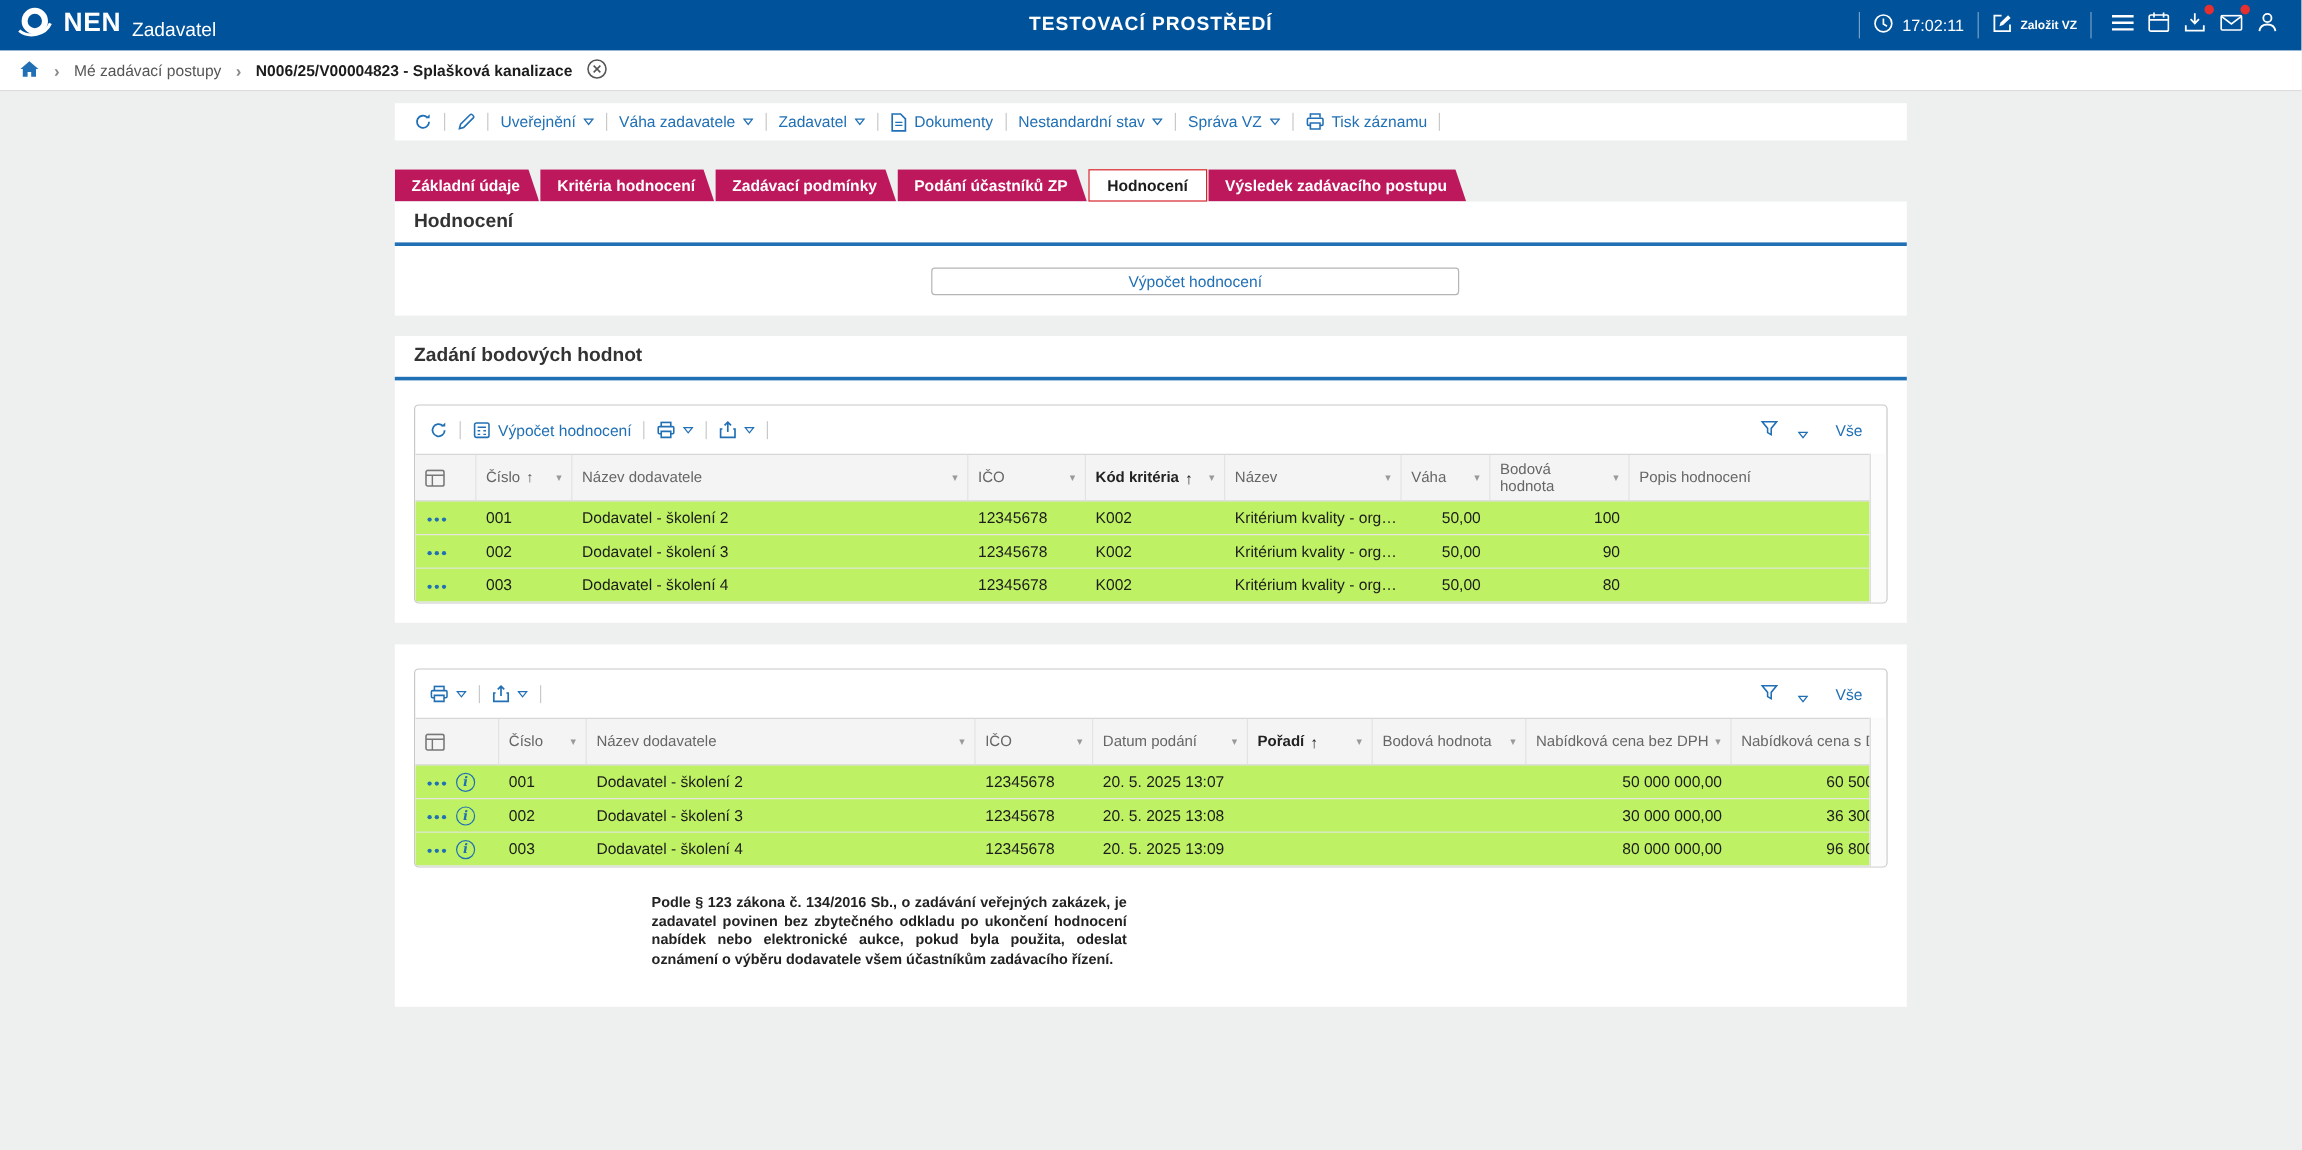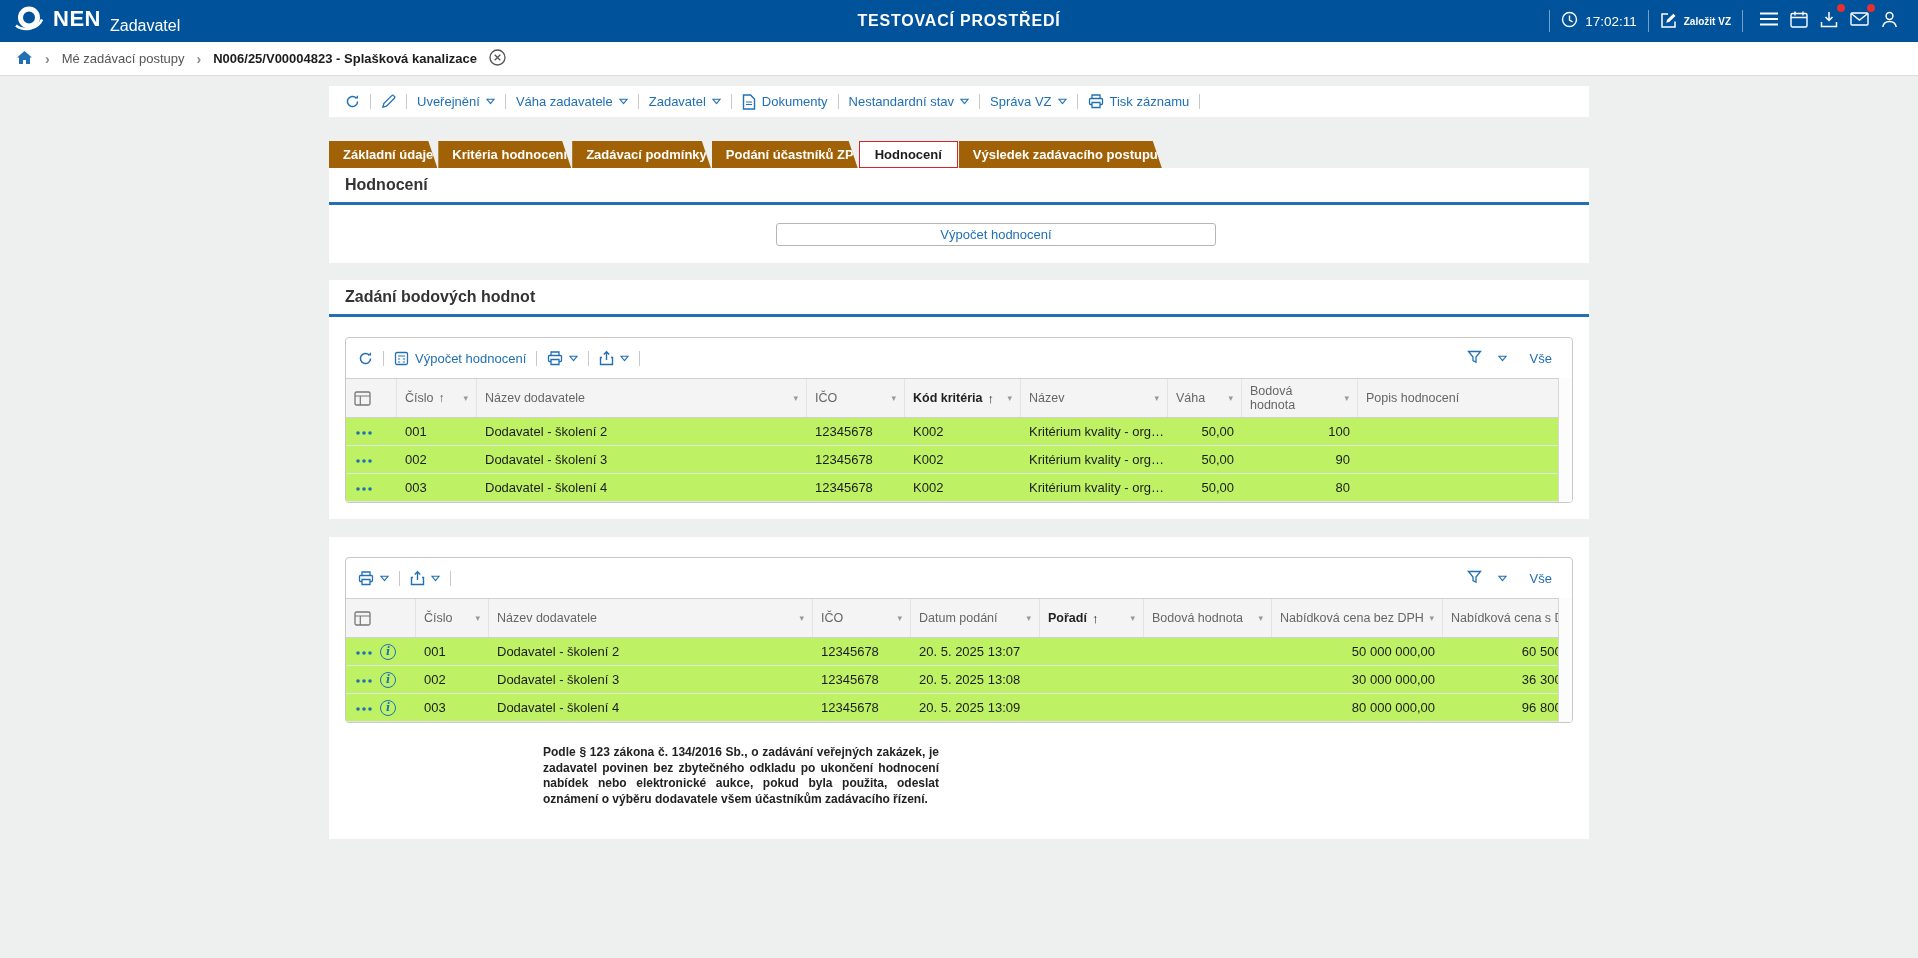--- a/index.html
+++ b/index.html
@@ -30,35 +30,35 @@
   .content{width:1260px;margin:0 auto}
   .card{background:#fff}
 
   
   .toolbar-card{margin-top:10px;height:31px;display:flex;align-items:center;padding:0 16px;font-size:13px;color:#2170b5}
   .tb-item{display:flex;align-items:center;gap:6px;cursor:pointer;white-space:nowrap}
   .vsep{width:1px;height:15px;background:#c9c9c9;margin:0 10px;flex:none}
 
   
   .tabs{display:flex;margin-top:24px;height:27px}
-  .tab{height:27px;display:flex;align-items:center;padding:0 4px 0 14px;background:#a16207;color:#fff;font-size:13px;font-weight:bold;clip-path:polygon(0 0,calc(100% - 9px) 0,100% 100%,0 100%);margin-right:1px;cursor:pointer;white-space:nowrap}
+  .tab{height:27px;display:flex;align-items:center;padding:0 16px 0 14px;background:#be185d;color:#fff;font-size:13px;font-weight:bold;clip-path:polygon(0 0,calc(100% - 9px) 0,100% 100%,0 100%);margin-right:1px;cursor:pointer;white-space:nowrap}
   .tab.active{background:#fff;color:#1c1c1c;border:1px solid #d8232a;clip-path:none;padding:0 15px}
 
   
   .section-head{height:37px;display:flex;align-items:center;padding:0 16px;font-size:16px;font-weight:bold;color:#333;border-bottom:3px solid #2170b5}
   .sec1-body{height:58px;display:flex;align-items:center;justify-content:center}
   .big-btn{width:440px;height:23px;border:1px solid #b5b5b5;border-radius:3px;background:#fff;color:#2170b5;font-size:13px;display:flex;align-items:center;justify-content:center;cursor:pointer;position:relative;left:37px}
   .sec-body{padding:20px 16px 16px}
   .mt17{margin-top:17px}.mt18{margin-top:18px}
 
   
   .panel{border:1px solid #c8c8c8;border-radius:4px;overflow:hidden;background:#fff}
   .panel-toolbar{height:40px;display:flex;align-items:center;padding:0 12px;font-size:13px;color:#2170b5}
   .pt-right{margin-left:auto;display:flex;align-items:center;gap:16px;padding-right:8px}
-  .vse{display:flex;align-items:center;gap:23px;cursor:pointer}
+  .vse{display:flex;align-items:flex-end;gap:23px;cursor:pointer}
 
   .gridwrap{position:relative}
   .scrollstrip{position:absolute;top:0;right:0;bottom:0;width:14px;border-left:1px solid #d6d6d6;background:#fcfcfc}
   .gridvp{width:calc(100% - 14px);overflow:hidden}
   .grid{width:max-content;min-width:100%}
   .ghead{display:flex;height:40px;background:#f4f4f4;border-top:1px solid #d0d0d0;border-bottom:1px solid #d0d0d0;font-size:12.5px;color:#666}
   .hc{display:flex;align-items:center;padding:0 8px;border-right:1px solid #e3e3e3;flex:none}
   .hlabel{line-height:14px;white-space:normal}
   .hb .hlabel{font-weight:bold;color:#222}
   .sort{color:#555;font-size:12px;margin-left:5px;flex:none}

